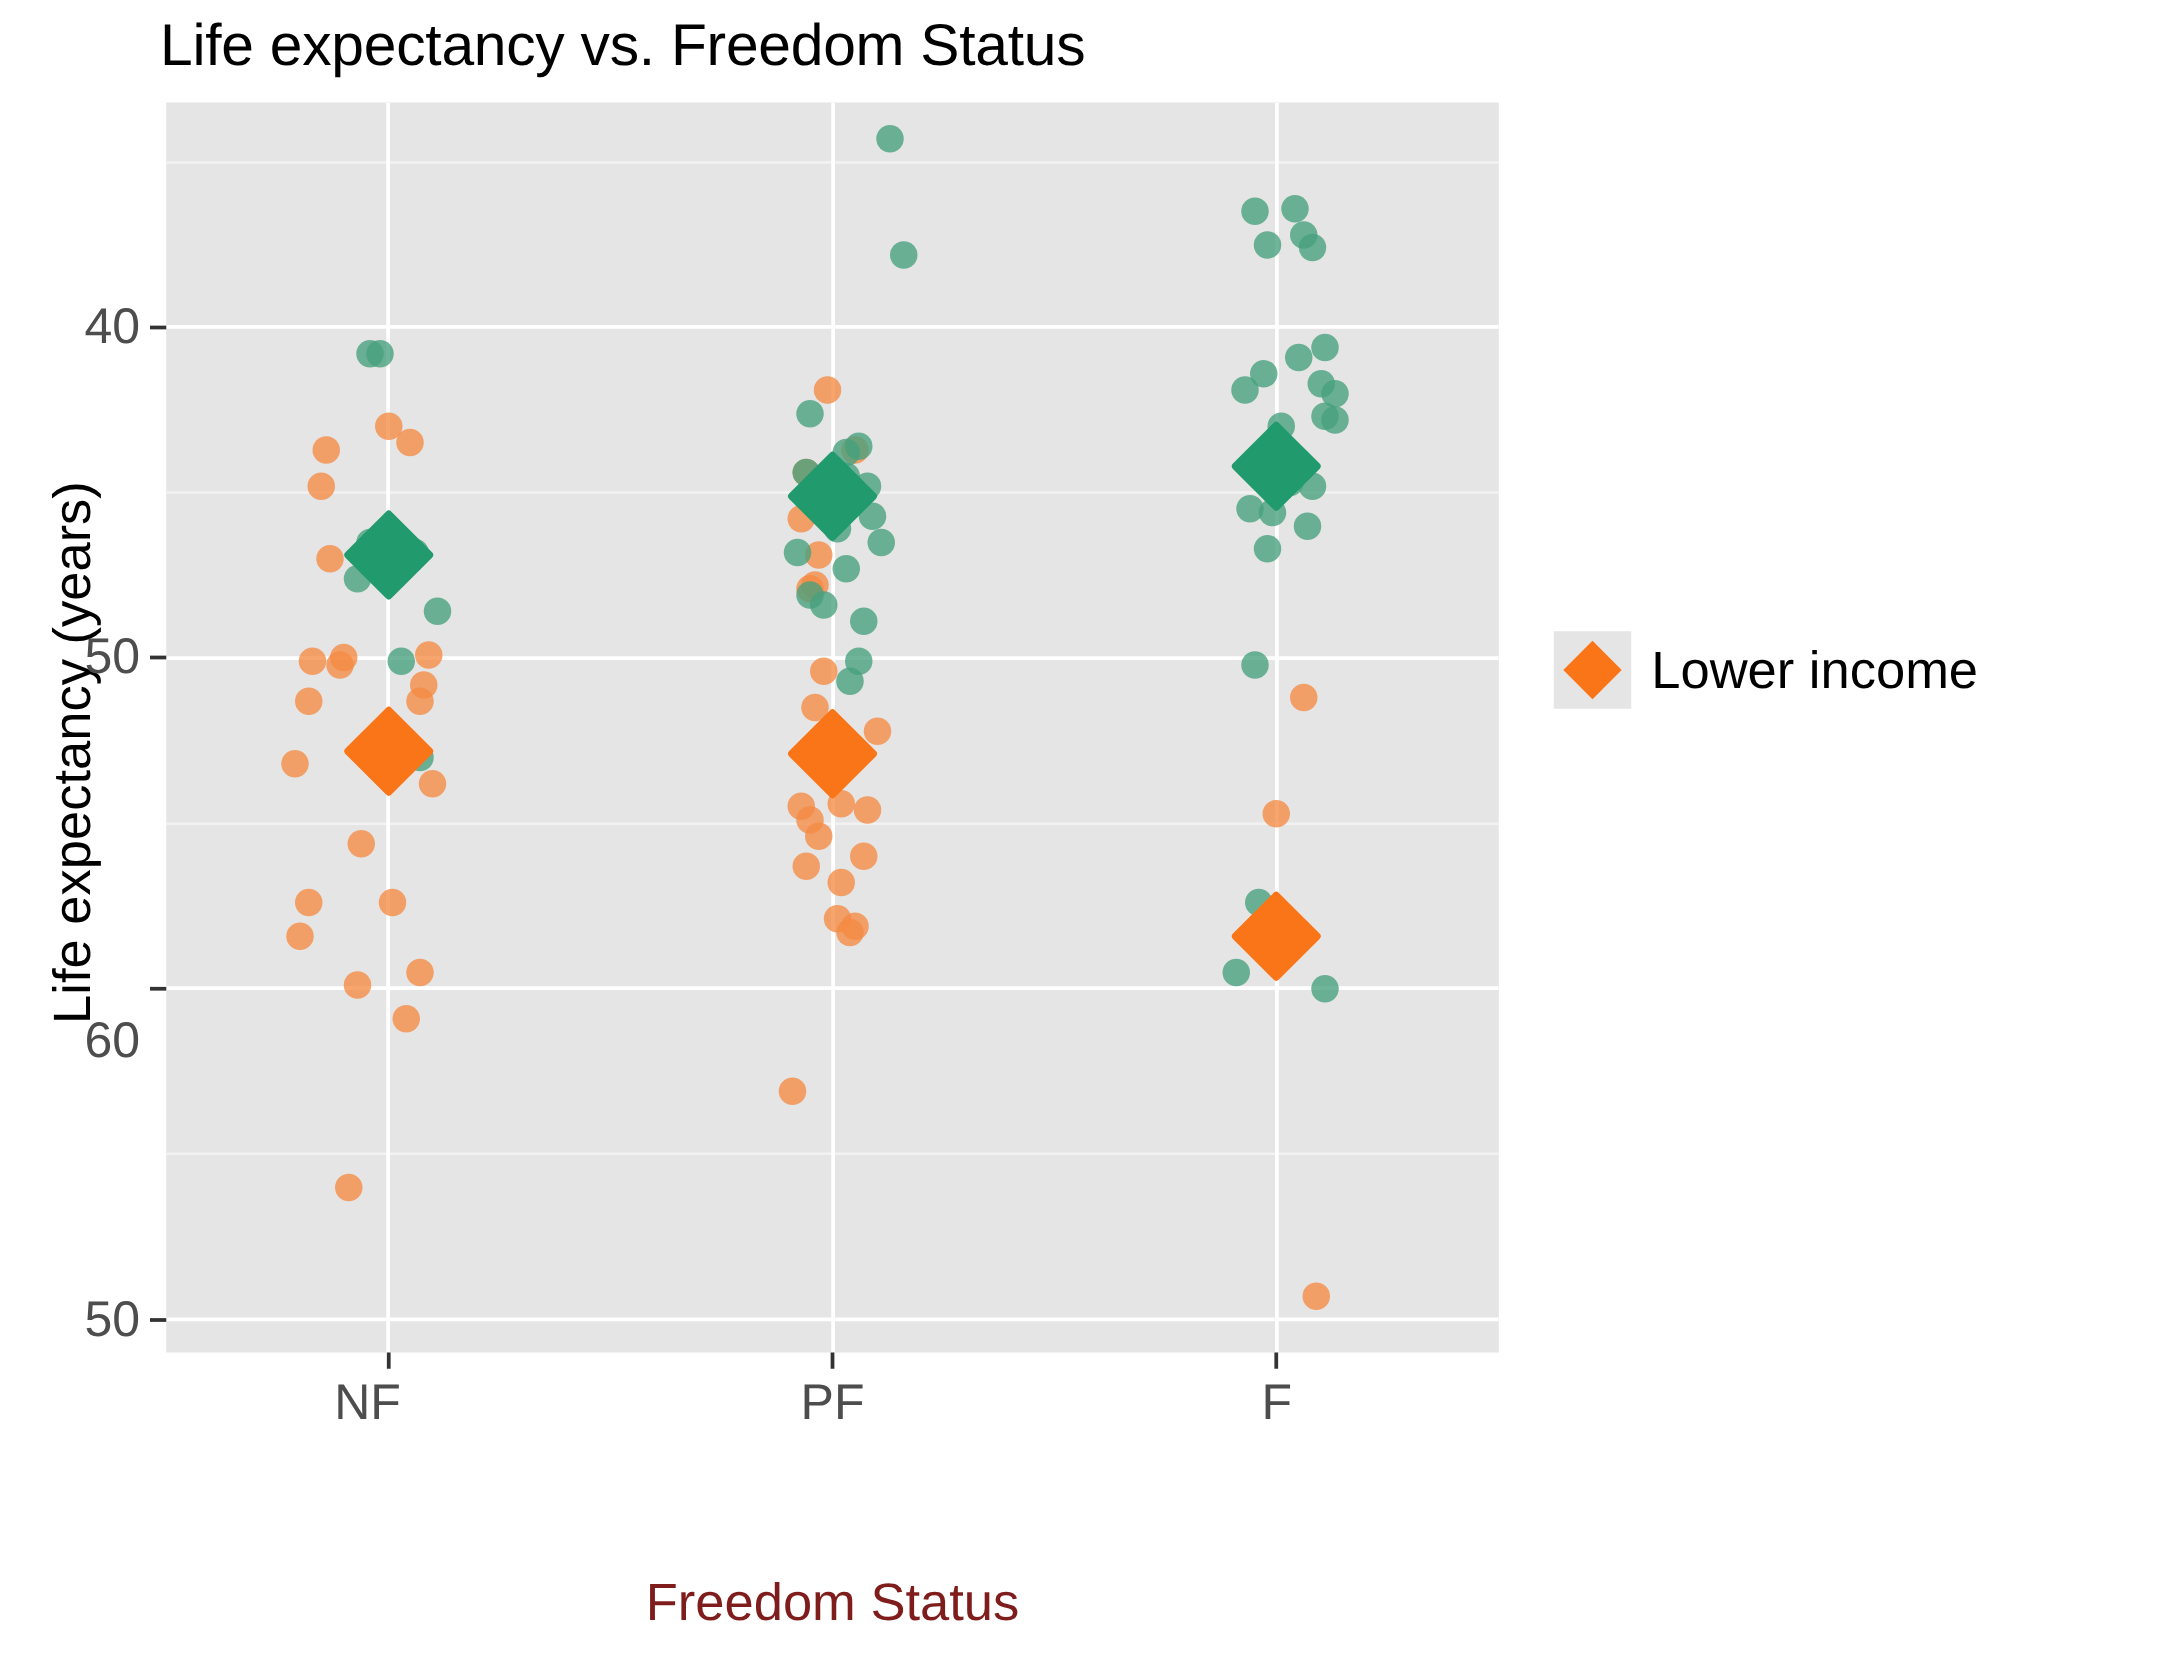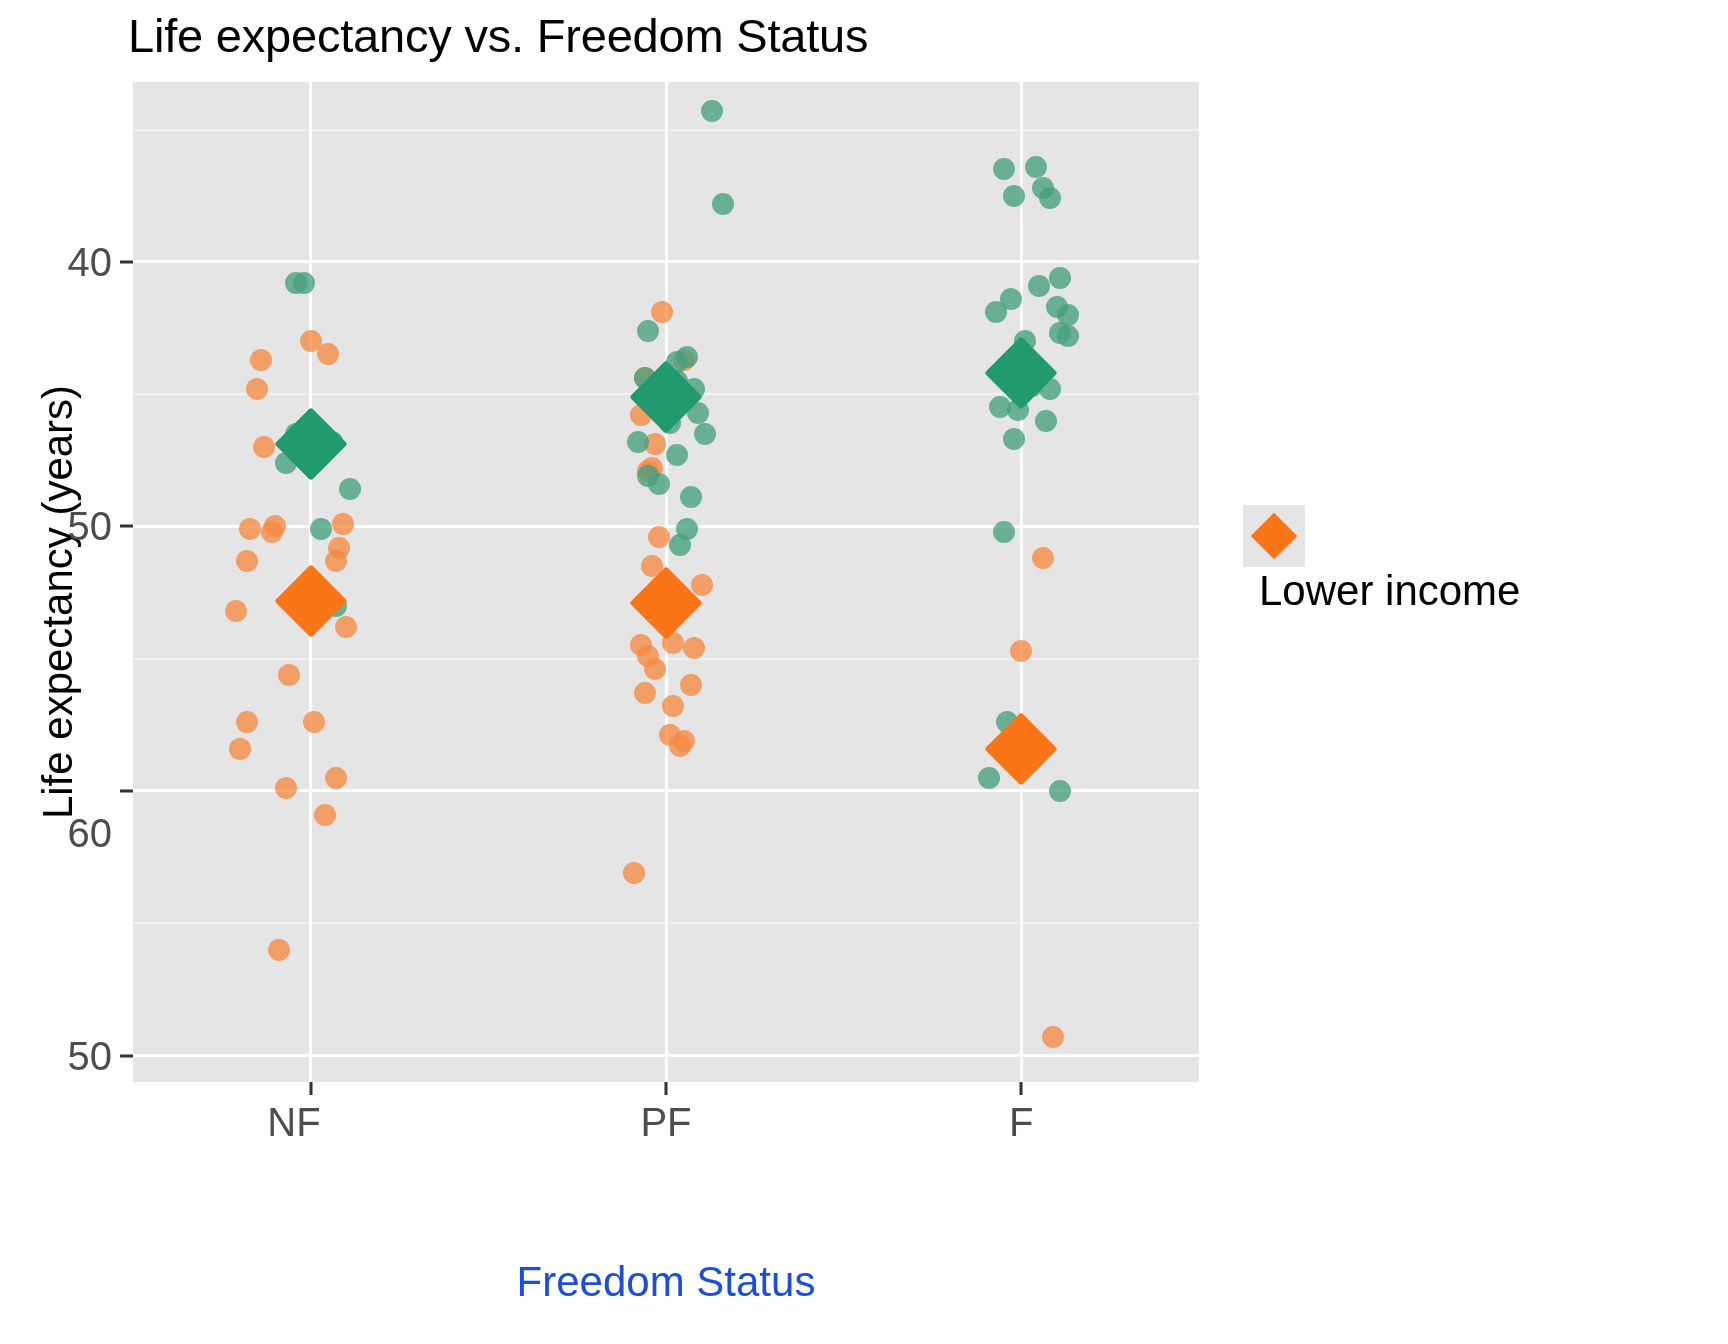--- a/index.html
+++ b/index.html
@@ -42,21 +42,21 @@
     white-space: nowrap;
   }
   
   #x-axis-title {
     position: absolute;
     left: 133px;
     top: 1258px;
     width: 1066px;
     text-align: center;
     font-size: 42px;
-    color: #1d4ed8;
+    color: #7f1d1d;
     white-space: nowrap;
   }
   
   #panel {
     position: absolute;
     left: 133px;
     top: 82px;
     width: 1066px;
     height: 1000px;
     background: #e5e5e5;
@@ -143,22 +143,22 @@
     top: 505px;
   }
   #legend-title {
     font-size: 42px;
     color: #000000;
     white-space: nowrap;
     margin-bottom: 10px;
   }
   .legend-row {
     display: flex;
+    align-items: center;
     height: 62px;
-    flex-direction: column;
   }
   .legend-key {
     width: 62px;
     height: 62px;
     background: #e5e5e5;
     position: relative;
     flex: 0 0 auto;
   }
   .legend-key .dia {
     position: absolute;

